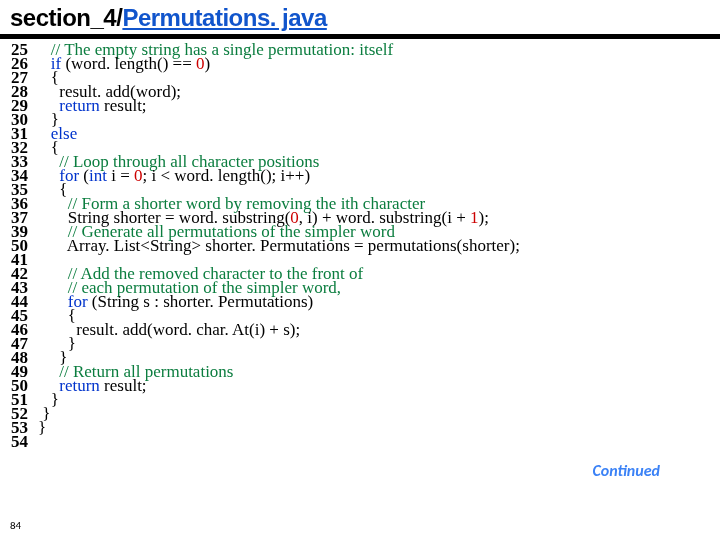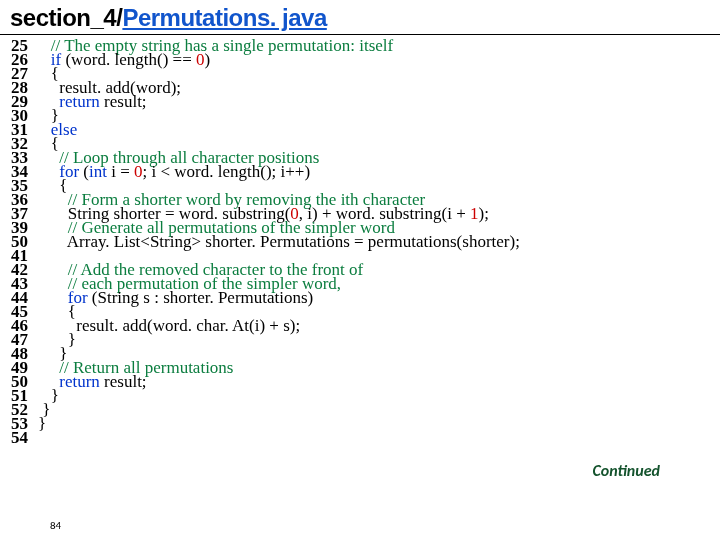--- a/index.html
+++ b/index.html
@@ -6,21 +6,21 @@
   body {
     width: 720px;
     height: 540px;
     background: #fff;
     font-family: Arial, Helvetica, sans-serif;
     position: relative;
     overflow: hidden;
   }
   .title-bar {
     padding: 4px 10px 2px 10px;
-    border-bottom: 1px solid #000000;
+    border-bottom: 5px solid #000000;
   }
   .title-bar h1 {
     font-family: "Trebuchet MS", Verdana, sans-serif;
     font-weight: 900;
     font-size: 24px;
     letter-spacing: -0.5px;
     color: #000;
   }
   .title-bar .filename {
     color: #1155cc;
@@ -53,35 +53,35 @@
   .comment { color: #0b7d3f; }
   .keyword { color: #0033cc; }
   .number  { color: #cc0000; }
   .continued {
     position: absolute;
     right: 60px;
     bottom: 60px;
     font-family: Calibri, Arial, sans-serif;
     font-style: italic;
     font-weight: bold;
-    color: #14532d;
+    color: #3b82f6;
     font-size: 16px;
   }
   .footer {
     position: absolute;
     bottom: 8px;
     left: 10px;
     right: 10px;
     display: flex;
     justify-content: space-between;
     font-family: "Times New Roman", serif;
     font-size: 11px;
     color: #000;
   }
-  .footer .pagenum { font-family: Calibri, Arial, sans-serif; margin-left: 40px; }
+  .footer .pagenum { font-family: Calibri, Arial, sans-serif; }
 </style>
 </head>
 <body>
 
 <div class="title-bar">
   <h1>
     <span>section_4/</span><span class="filename">Permutations. java</span>
   </h1>
 </div>
 

